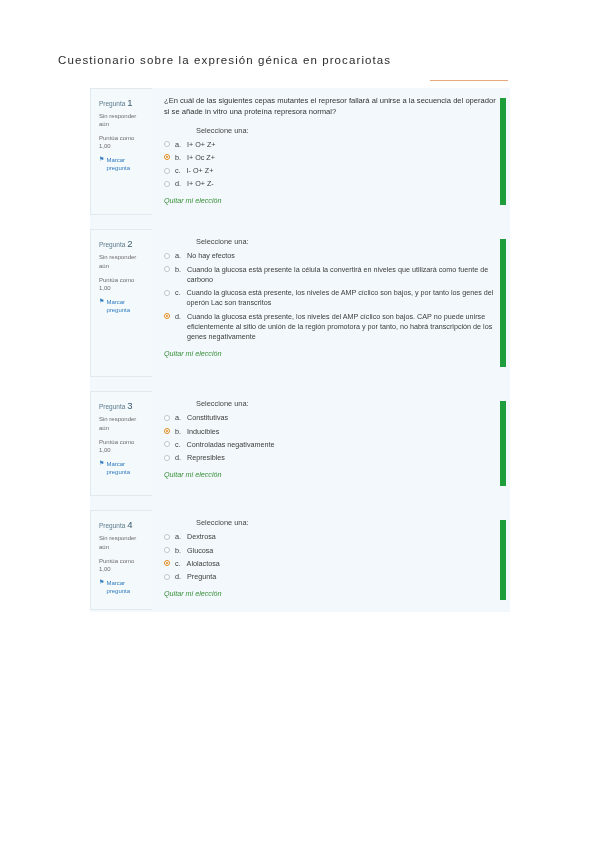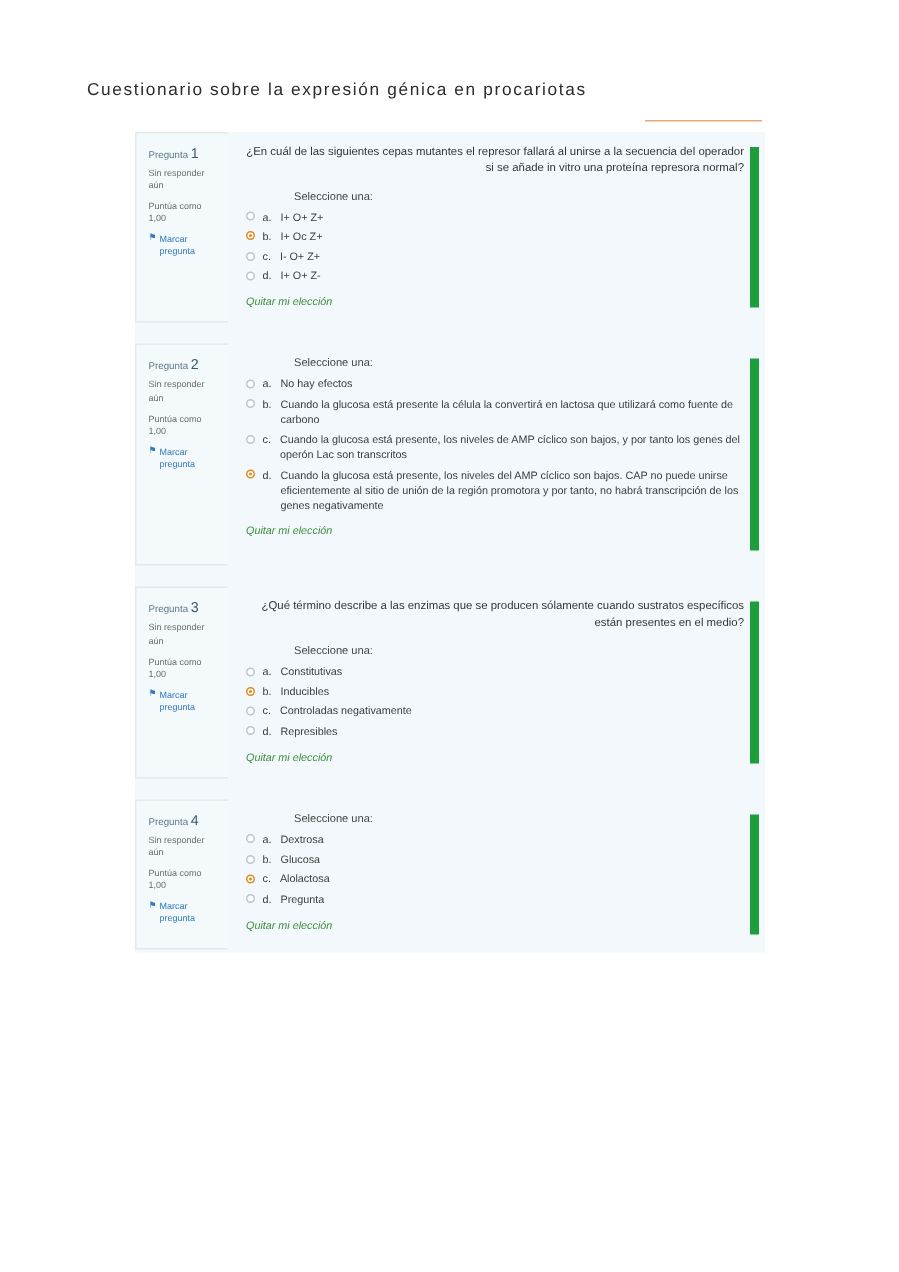--- a/index.html
+++ b/index.html
@@ -91,21 +91,20 @@
     box-sizing:border-box;
     position:relative;
     min-height:60px;
   }
   .qtext{
     font-size:7.6px;
     color:#333;
     line-height:1.42;
     margin-bottom:8px;
     max-width:332px;
-    text-align:right;
   }
   .choose{
     font-size:7.4px;
     color:#444;
     margin-bottom:5px;
     padding-left:32px;
   }
   .options{
     margin:0;padding:0;list-style:none;
   }
@@ -230,21 +229,21 @@
         <div class="choose">Seleccione una:</div>
         <ul class="options">
           <li class="opt">
             <span class="radio"></span>
             <span class="opt-letter">a.</span>
             <span>No hay efectos</span>
           </li>
           <li class="opt">
             <span class="radio"></span>
             <span class="opt-letter">b.</span>
-            <span>Cuando la glucosa está presente la célula la convertirá en lactosa que utilizará como fuente de carbono</span>
+            <span>Cuando la glucosa está presente la célula la convertirá en niveles que utilizará como fuente de carbono</span>
           </li>
           <li class="opt">
             <span class="radio"></span>
             <span class="opt-letter">c.</span>
             <span>Cuando la glucosa está presente, los niveles de AMP cíclico son bajos, y por tanto los genes del operón Lac son transcritos</span>
           </li>
           <li class="opt">
             <span class="radio sel"></span>
             <span class="opt-letter">d.</span>
             <span>Cuando la glucosa está presente, los niveles del AMP cíclico son bajos. CAP no puede unirse eficientemente al sitio de unión de la región promotora y por tanto, no habrá transcripción de los genes negativamente</span>
@@ -262,21 +261,20 @@
           <span class="qnum">3</span>
         </div>
         <div class="q-state">Sin responder aún</div>
         <div class="q-points">Puntúa como 1,00</div>
         <div class="q-flag">
           <span class="flag-icon">⚑</span>
           <span>Marcar pregunta</span>
         </div>
       </div>
       <div class="qbody">
-        <div class="qtext">¿Qué término describe a las enzimas que se producen sólamente cuando sustratos específicos están presentes en el medio?</div>
         <div class="choose">Seleccione una:</div>
         <ul class="options">
           <li class="opt">
             <span class="radio"></span>
             <span class="opt-letter">a.</span>
             <span>Constitutivas</span>
           </li>
           <li class="opt">
             <span class="radio sel"></span>
             <span class="opt-letter">b.</span>

